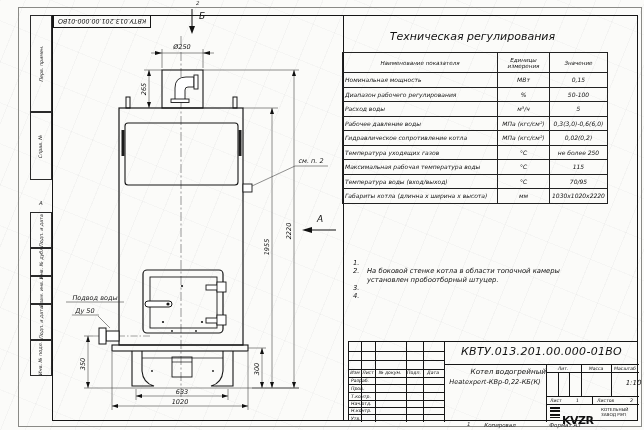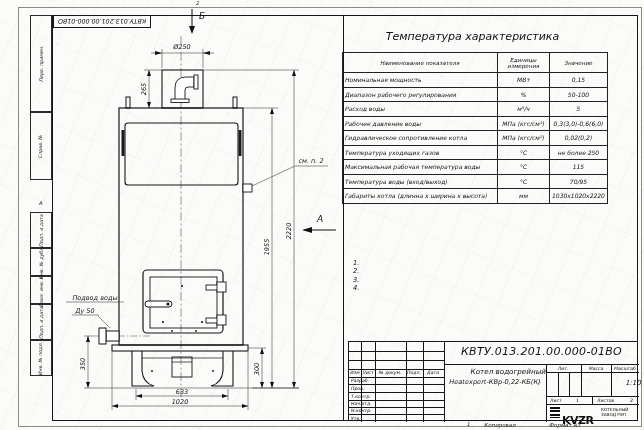--- a/index.html
+++ b/index.html
@@ -232,21 +232,21 @@
     <g>
       <line x1="112" y1="352" x2="112" y2="410" stroke="#333" stroke-width="0.55"></line>
       <line x1="248" y1="352" x2="248" y2="410" stroke="#333" stroke-width="0.55"></line>
       <line x1="112" y1="406" x2="248" y2="406" stroke="#333" stroke-width="0.55"></line>
       <polygon points="112,406 118,404 118,408" fill="#111"></polygon>
       <polygon points="248,406 242,404 242,408" fill="#111"></polygon>
       <text x="180" y="404" text-anchor="middle">1020</text>
     </g>
   </svg>
 
-  <div class="spec-title">Температура характеристика</div>
+  <div class="spec-title">Техническая регулирования</div>
   <table class="spec">
     <colgroup>
         <col style="width:155px">
         <col style="width:52px">
         <col style="width:54px">
       </colgroup>
     <thead>
       <tr>
         <th>Наименование показателя</th>
         <th>Единицы измерения</th>
@@ -301,20 +301,21 @@
         </tr>
     </tbody>
   </table>
 
   <div class="notes">
     <div class="note">
         <span class="n">1.</span>
       </div>
     <div class="note">
         <span class="n">2.</span>
+        <span class="t">На боковой стенке котла в области топочной камеры установлен пробоотборный штуцер.</span>
       </div>
     <div class="note">
         <span class="n">3.</span>
       </div>
     <div class="note">
         <span class="n">4.</span>
       </div>
   </div>
 
   <div class="tb">

